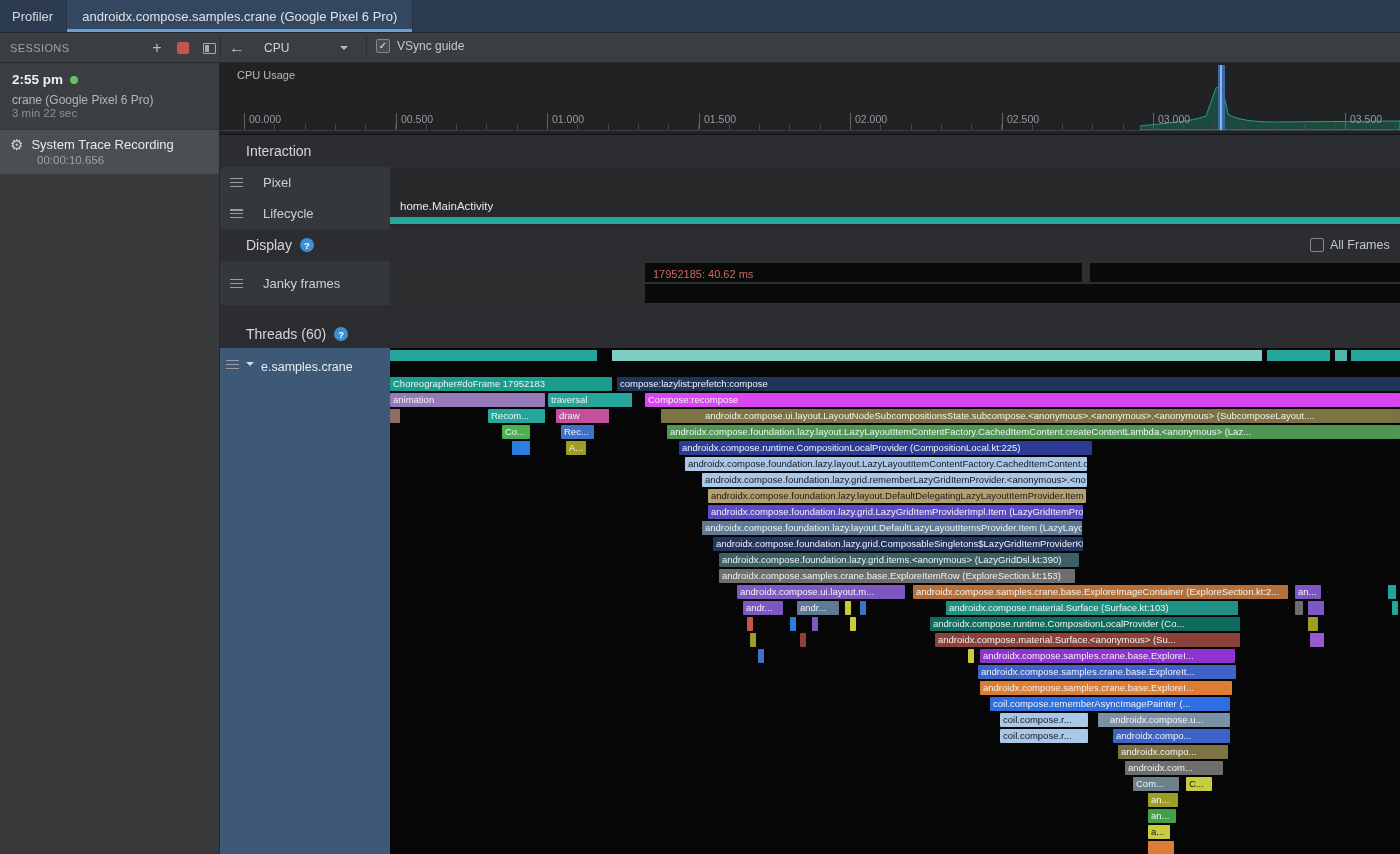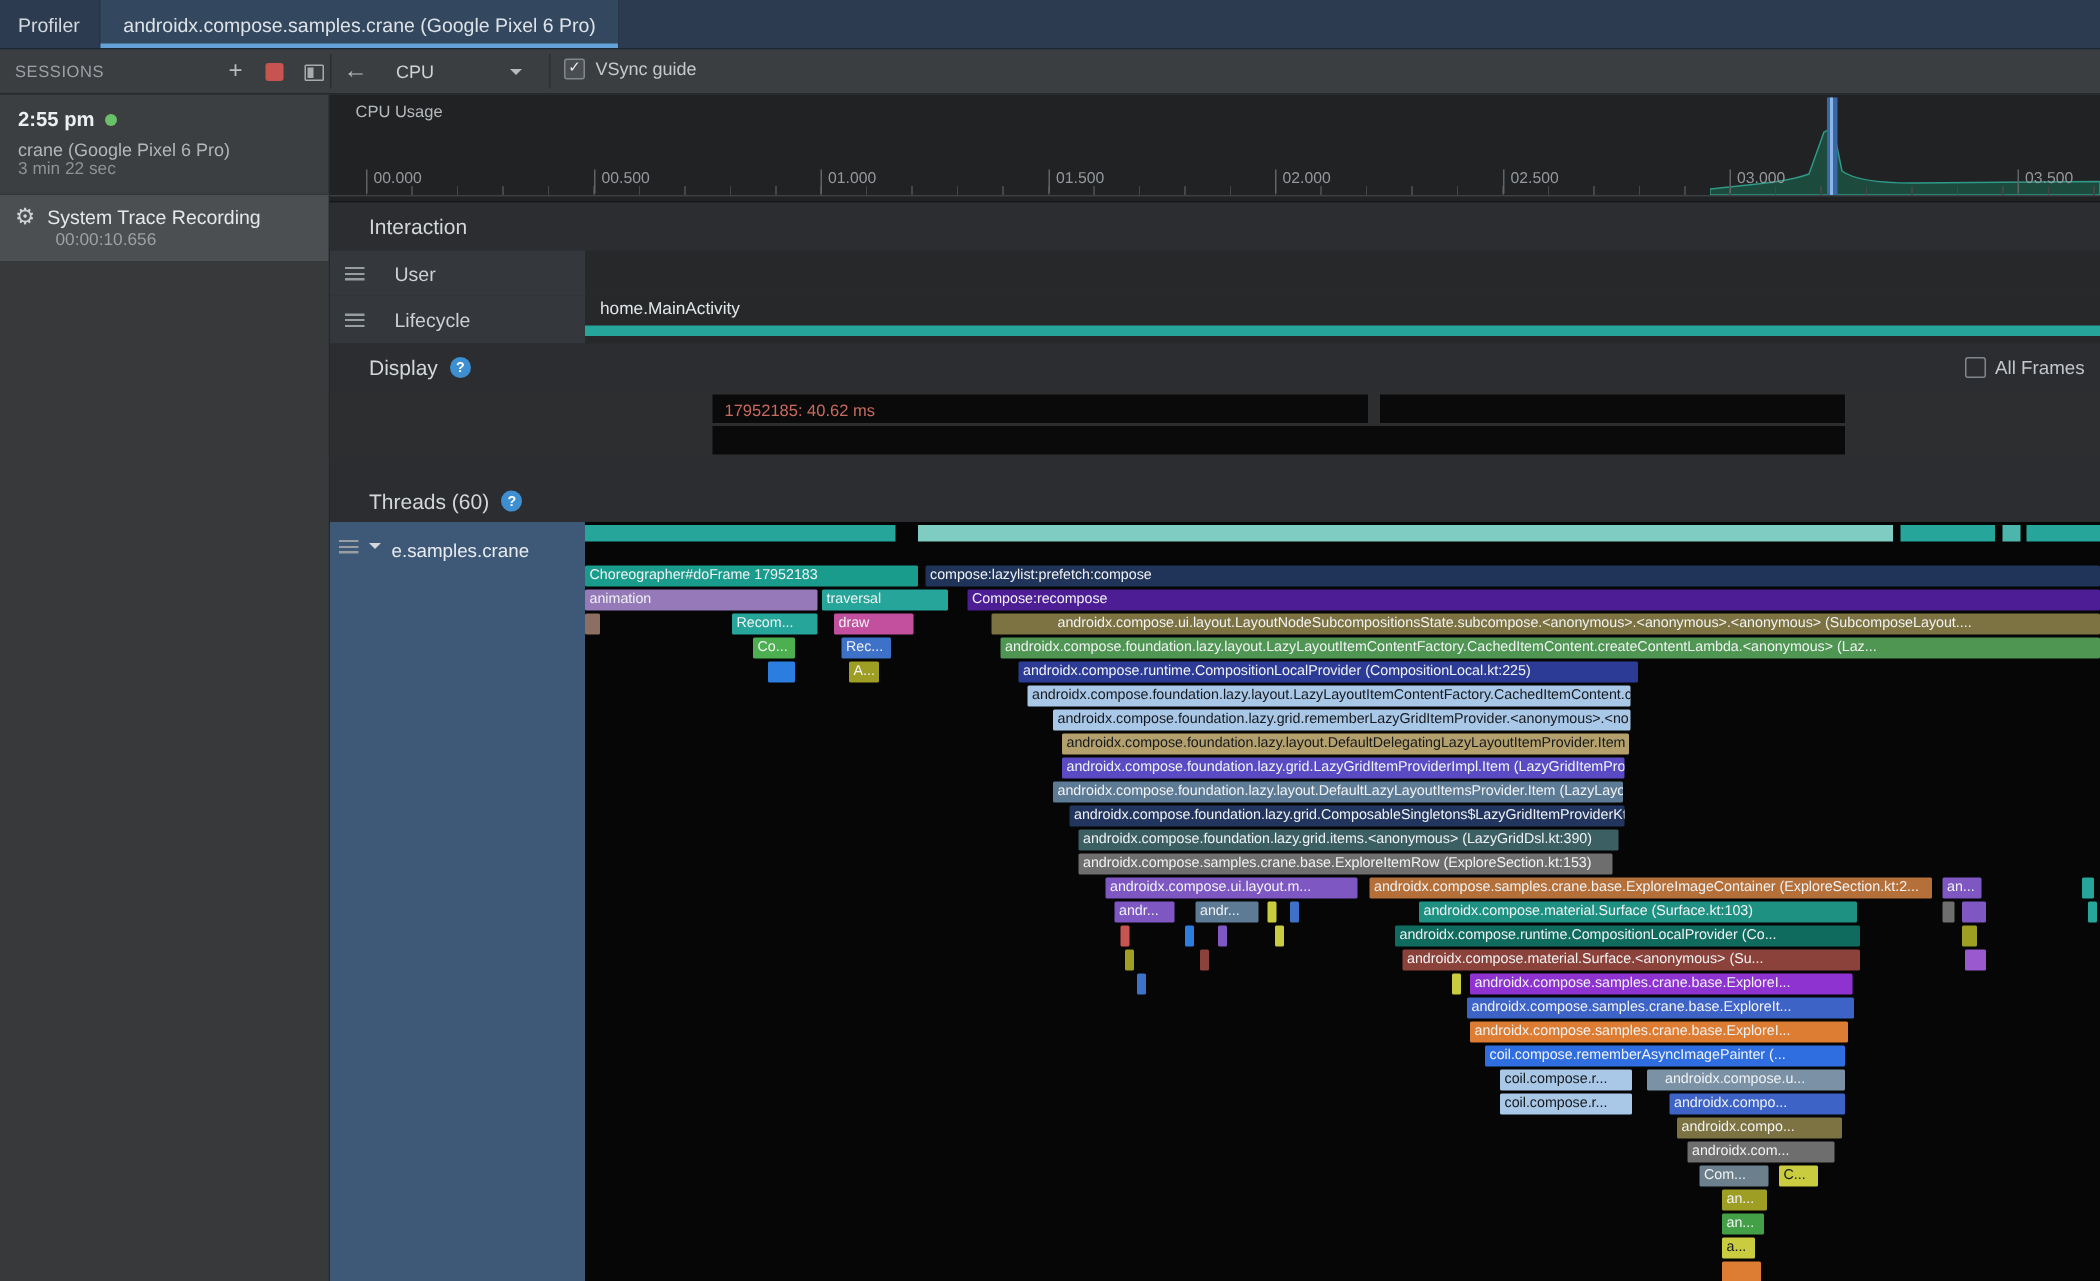--- a/index.html
+++ b/index.html
@@ -169,21 +169,21 @@
           </div>
       </div>
 
       <div class="sec h32">
         <span>Interaction</span>
       </div>
 
       <div class="trow row-user">
         <div class="tlabel">
           <span class="hamb"></span>
-          <span>User</span>
+          <span>Pixel</span>
         </div>
         <div class="ttrack"></div>
       </div>
 
       <div class="trow row-life">
         <div class="tlabel">
           <span class="hamb"></span>
           <span>Lifecycle</span>
         </div>
         <div class="ttrack">
@@ -197,20 +197,24 @@
         <span class="qicon">
             <span>?</span>
           </span>
         <span class="allframes">
           <span class="cb empty"></span>
           <span>All Frames</span>
         </span>
       </div>
 
       <div class="trow row-janky">
+        <div class="tlabel">
+          <span class="hamb"></span>
+          <span>Janky frames</span>
+        </div>
         <div class="ttrack">
           <div class="jb jb1"></div>
           <div class="jb jb2"></div>
           <div class="jb jb3"></div>
           <div class="janky-note">17952185: 40.62 ms</div>
         </div>
       </div>
 
       <div class="gapstrip"></div>
 
@@ -232,21 +236,21 @@
         <div id="flame">
             <div class="sbar" style="left: 0px; width: 207px; background: rgb(38, 166, 154);"></div>
             <div class="sbar" style="left: 222px; width: 650px; background: rgb(127, 204, 194);"></div>
             <div class="sbar" style="left: 877px; width: 63px; background: rgb(38, 166, 154);"></div>
             <div class="sbar" style="left: 945px; width: 12px; background: rgb(77, 182, 172);"></div>
             <div class="sbar" style="left: 961px; width: 49px; background: rgb(38, 166, 154);"></div>
             <div class="fspan" style="left: 0px; top: 29px; width: 222px; height: 14px; background: rgb(26, 156, 141);">Choreographer#doFrame 17952183</div>
             <div class="fspan" style="left: 227px; top: 29px; width: 783px; height: 14px; background: rgb(32, 52, 89);">compose:lazylist:prefetch:compose</div>
             <div class="fspan" style="left: 0px; top: 45px; width: 155px; height: 14px; background: rgb(149, 121, 184);">animation</div>
             <div class="fspan" style="left: 158px; top: 45px; width: 84px; height: 14px; background: rgb(38, 166, 154);">traversal</div>
-            <div class="fspan" style="left: 255px; top: 45px; width: 755px; height: 14px; background: #4c1d95;">Compose:recompose</div>
+            <div class="fspan" style="left: 255px; top: 45px; width: 755px; height: 14px; background: #d946ef;">Compose:recompose</div>
             <div class="fspan" style="left: 0px; top: 61px; width: 10px; height: 14px; background: rgb(141, 110, 99);"></div>
             <div class="fspan" style="left: 98px; top: 61px; width: 57px; height: 14px; background: rgb(38, 166, 154);">Recom...</div>
             <div class="fspan" style="left: 166px; top: 61px; width: 53px; height: 14px; background: rgb(194, 80, 158);">draw</div>
             <div class="fspan" style="left: 271px; top: 61px; width: 739px; height: 14px; background: rgb(125, 115, 66); padding-left: 44px;">androidx.compose.ui.layout.LayoutNodeSubcompositionsState.subcompose.&lt;anonymous&gt;.&lt;anonymous&gt;.&lt;anonymous&gt; (SubcomposeLayout....</div>
             <div class="fspan" style="left: 112px; top: 77px; width: 28px; height: 14px; background: rgb(76, 175, 80);">Co...</div>
             <div class="fspan" style="left: 171px; top: 77px; width: 33px; height: 14px; background: rgb(61, 114, 200);">Rec...</div>
             <div class="fspan" style="left: 277px; top: 77px; width: 733px; height: 14px; background: rgb(78, 150, 82);">androidx.compose.foundation.lazy.layout.LazyLayoutItemContentFactory.CachedItemContent.createContentLambda.&lt;anonymous&gt; (Laz...</div>
             <div class="fspan" style="left: 122px; top: 93px; width: 18px; height: 14px; background: rgb(43, 125, 224);"></div>
             <div class="fspan" style="left: 176px; top: 93px; width: 20px; height: 14px; background: rgb(158, 157, 36);">A...</div>
             <div class="fspan" style="left: 289px; top: 93px; width: 413px; height: 14px; background: rgb(44, 60, 150);">androidx.compose.runtime.CompositionLocalProvider (CompositionLocal.kt:225)</div>

